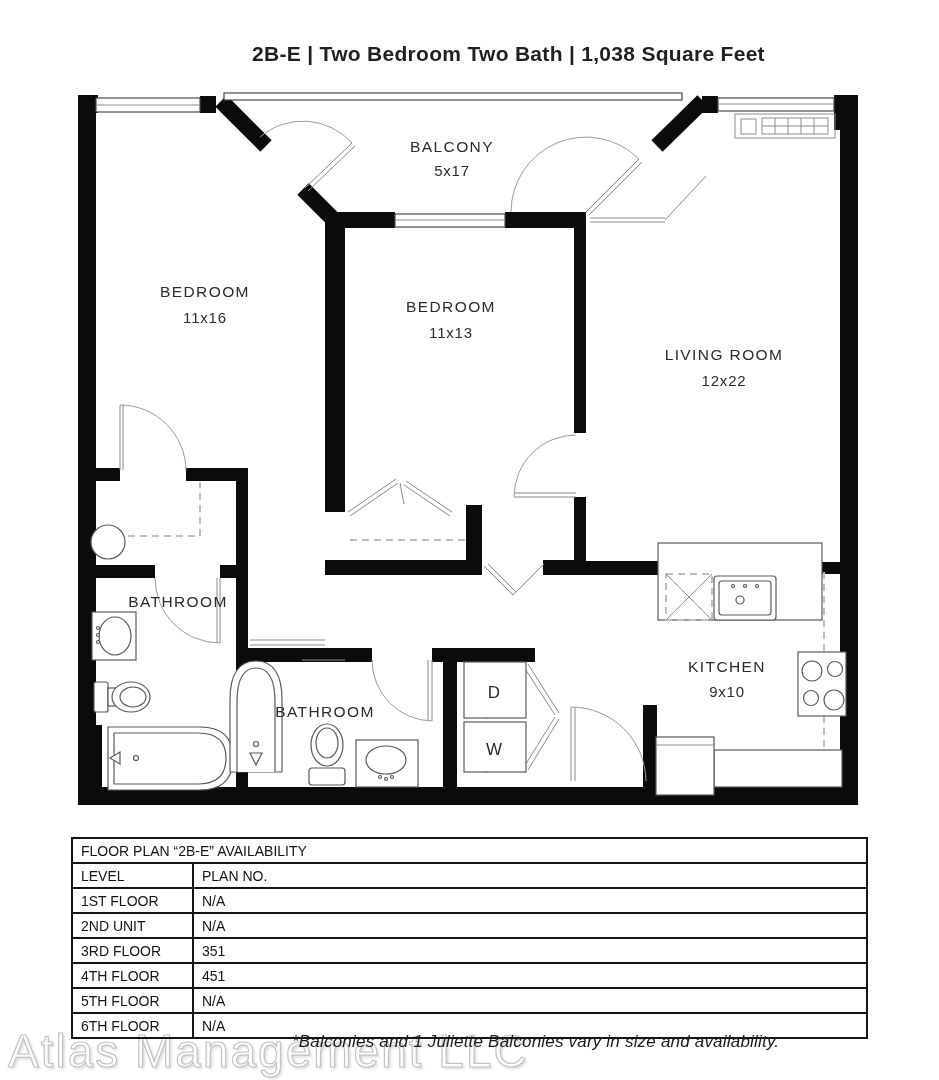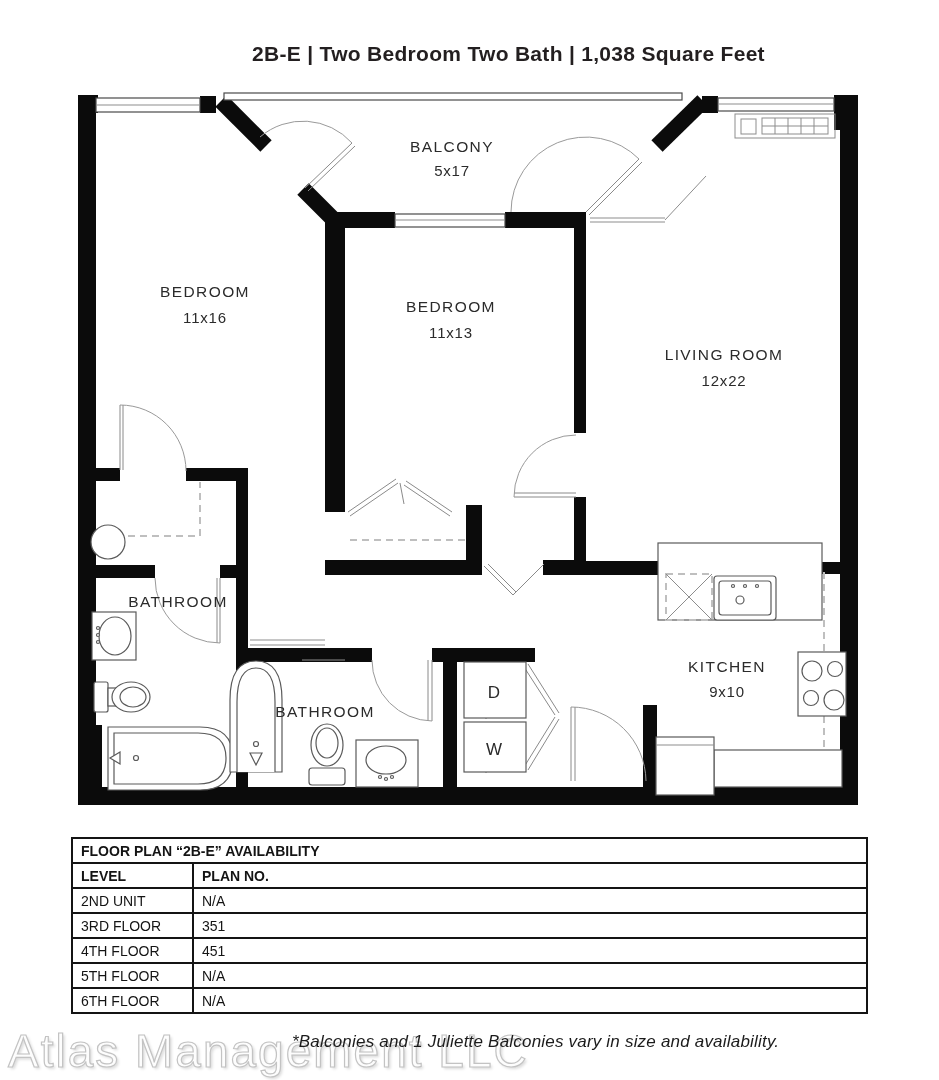--- a/index.html
+++ b/index.html
@@ -14,21 +14,21 @@
   .arc{stroke:#9a9a9a;stroke-width:1;fill:none;}
   .leaf{stroke:#8a8a8a;stroke-width:1;fill:none;}
   .dash{stroke:#bfbfbf;stroke-width:2;fill:none;stroke-dasharray:7 5;}
   .gline{stroke:#8d8d8d;stroke-width:1;fill:none;}
   .rmlabel{font-size:15.5px;letter-spacing:1.4px;fill:#2b2b2b;text-anchor:middle;}
   .rmdims{font-size:15px;letter-spacing:.8px;fill:#2b2b2b;text-anchor:middle;}
   .dw{font-size:17px;fill:#2b2b2b;text-anchor:middle;}
   .avail{position:absolute;left:71px;top:837px;width:797px;border-collapse:collapse;z-index:2;}
   .avail td{border:2px solid #141414;height:23px;font-size:14px;color:#141414;
             padding:0 0 0 8px;vertical-align:middle;}
-  .avail .hd{font-weight:700;}
+  .avail .hd{font-weight:400;}
   .avail .c1{width:111px;}
   .footnote{position:absolute;left:292px;top:1032px;font-size:17px;font-style:italic;
             color:#1c1c1c;z-index:3;letter-spacing:.2px;}
   .watermark{position:absolute;left:8px;top:1024px;font-size:46px;letter-spacing:2px;z-index:1;
              color:#fdfdfd;-webkit-text-stroke:1.2px #c3c3c3;
              text-shadow:2px 2px 3px rgba(0,0,0,.15);white-space:nowrap;}
 </style>
 </head>
 <body>
 
@@ -280,20 +280,24 @@
 <table class="avail">
   <tbody>
       <tr>
     <td class="hd" colspan="2">FLOOR PLAN “2B-E” AVAILABILITY</td>
   </tr>
   <tr>
     <td class="hd c1">LEVEL</td>
     <td class="hd">PLAN NO.</td>
   </tr>
   <tr>
+    <td class="c1">1ST FLOOR</td>
+    <td>N/A</td>
+  </tr>
+  <tr>
     <td class="c1">2ND UNIT</td>
     <td>N/A</td>
   </tr>
   <tr>
     <td class="c1">3RD FLOOR</td>
     <td>351</td>
   </tr>
   <tr>
     <td class="c1">4TH FLOOR</td>
     <td>451</td>

